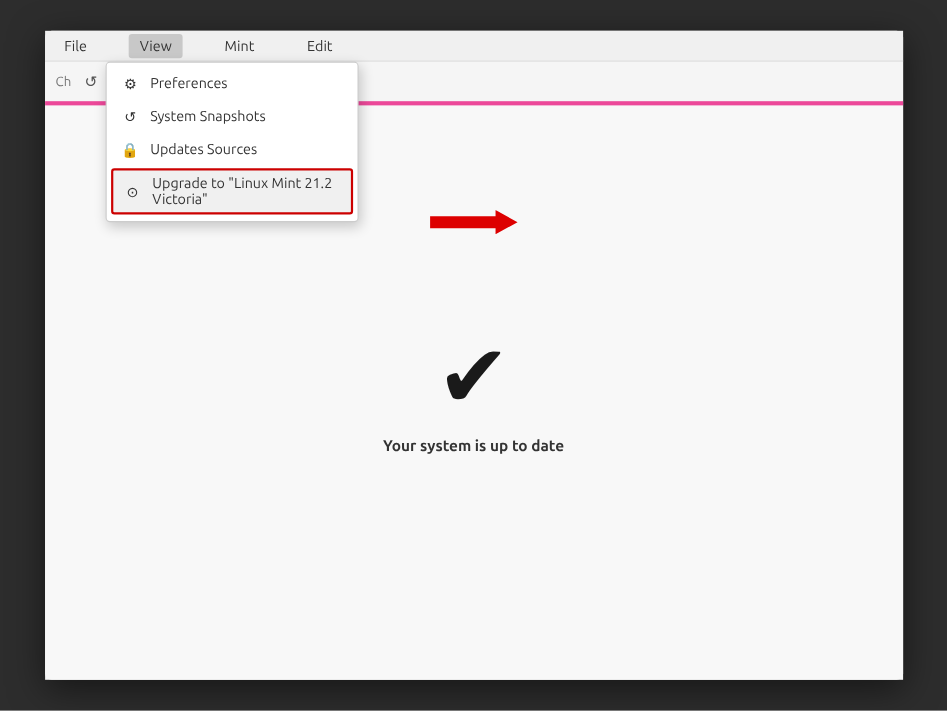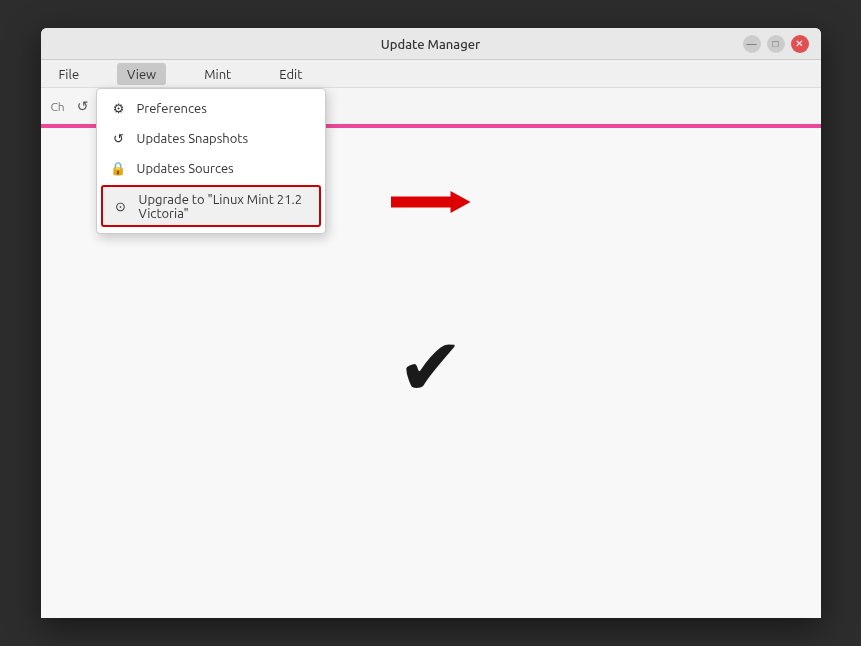--- a/index.html
+++ b/index.html
@@ -188,44 +188,36 @@
 
     .window-relative {
       position: relative;
     }
   </style>
 </head>
 <body>
 
 <div class="window window-relative">
 
-  <div class="titlebar">
-    <span class="titlebar-title">Update Manager</span>
-    <div class="titlebar-controls">
-      <button class="titlebar-btn btn-minimize">—</button>
-      <button class="titlebar-btn btn-maximize">□</button>
-      <button class="titlebar-btn btn-close">✕</button>
-    </div>
-  </div>
 
   <div class="menubar">
     <span class="menu-item">File</span>
     <span class="menu-item active">View</span>
     <span class="menu-item">Mint</span>
     <span class="menu-item">Edit</span>
 
     <div class="dropdown-overlay">
       <div class="dropdown-menu">
         <div class="dropdown-item">
           <span class="dropdown-icon">⚙</span>
           <span>Preferences</span>
         </div>
         <div class="dropdown-item">
           <span class="dropdown-icon">↺</span>
-          <span>Updates Snapshots</span>
+          <span>System Snapshots</span>
         </div>
         <div class="dropdown-item">
           <span class="dropdown-icon">🔒</span>
           <span>Updates Sources</span>
         </div>
         <div class="dropdown-item highlighted">
           <span class="dropdown-icon">⊙</span>
           <span>Upgrade to "Linux Mint 21.2 Victoria"</span>
         </div>
       </div>
@@ -233,20 +225,21 @@
   </div>
 
   <div class="toolbar">
     <span class="toolbar-text">Ch</span>
     <span class="toolbar-refresh">↺</span>
     <span class="toolbar-text">Updates</span>
   </div>
 
   <div class="content">
     <div class="checkmark">✔</div>
+    <div class="up-to-date-text">Your system is up to date</div>
   </div>
 
   <div class="red-arrow">
     <div class="arrow-shape">
       <div class="arrow-body"></div>
     </div>
   </div>
 </div>
 
 </body></html>

